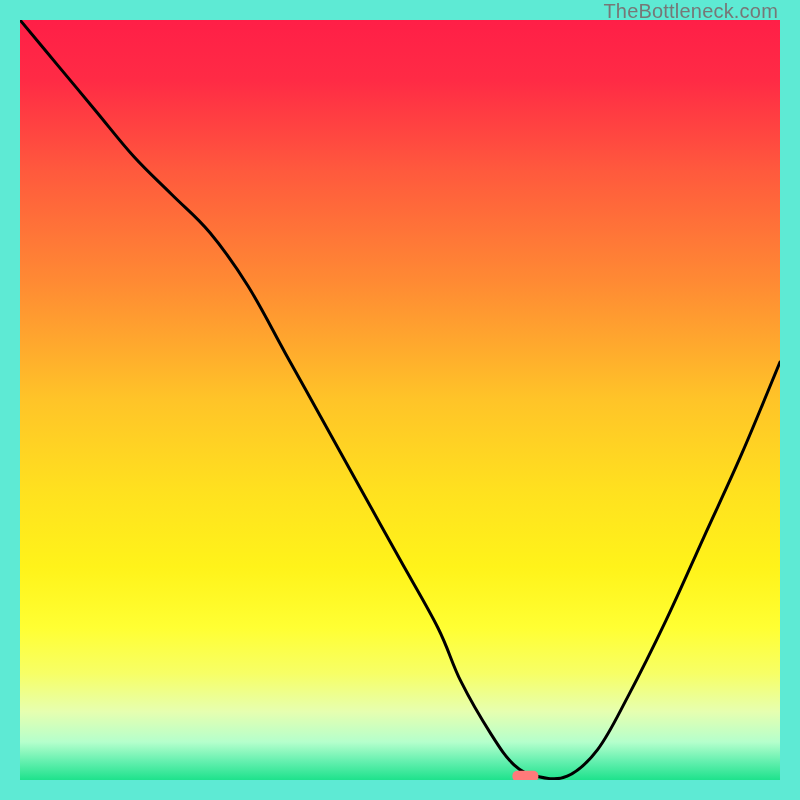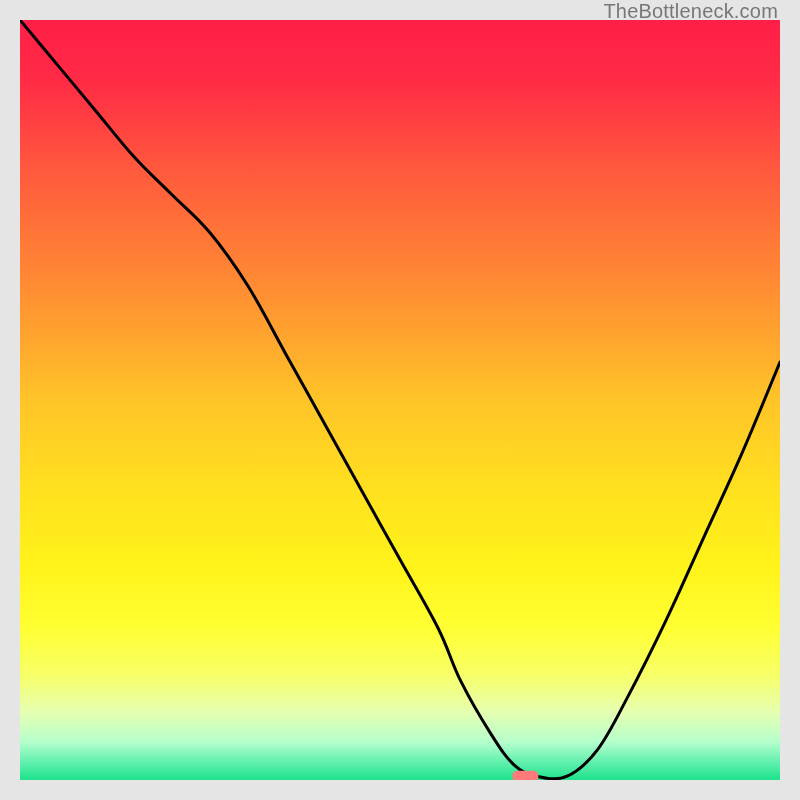--- a/index.html
+++ b/index.html
@@ -9,21 +9,21 @@
     height: 800px;
     background: #000;
     overflow: hidden;
   }
   .frame {
     position: absolute;
     left: 0;
     top: 0;
     width: 800px;
     height: 800px;
-    background: #e5e5e5;
+    background: #5eead4;
   }
   .plot {
     position: absolute;
     left: 20px;
     top: 20px;
     width: 760px;
     height: 760px;
   }
   .watermark {
     position: absolute;

